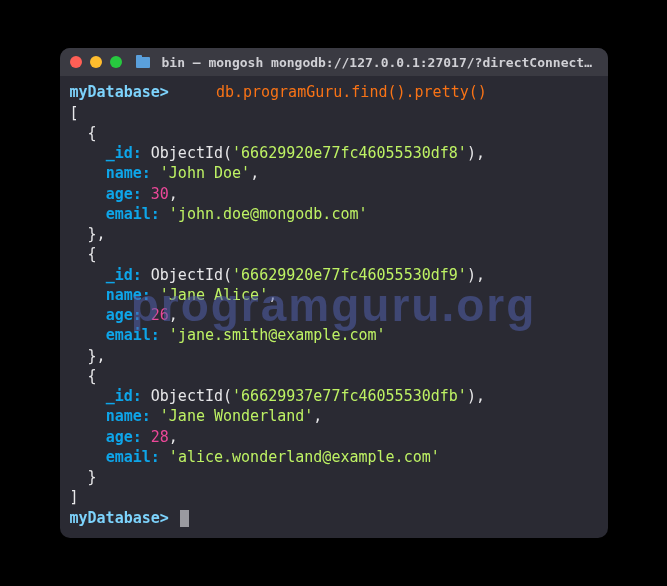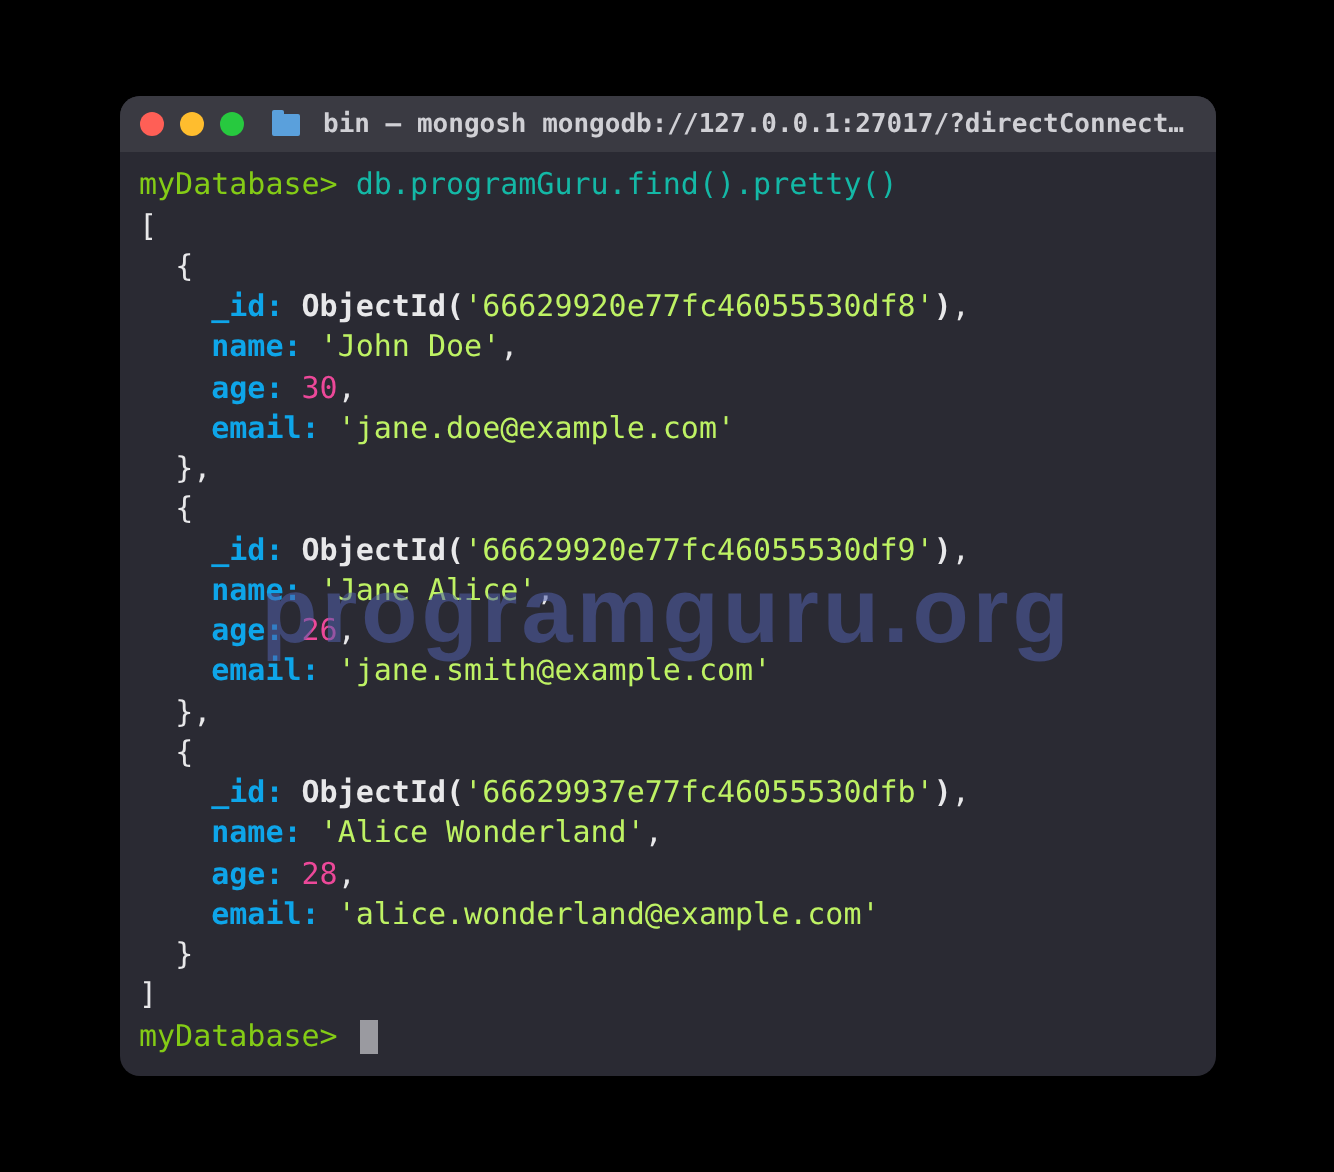--- a/index.html
+++ b/index.html
@@ -69,25 +69,25 @@
     flex: 1;
     margin-left: 4px;
   }
   .terminal {
     padding: 6px 10px 10px 10px;
     color: #e8e8ea;
     line-height: 1.35;
     font-size: 15px;
     white-space: pre;
   }
-  .prompt { color: #84cc16; font-weight: 400; }
-  .cmd { color: #14b8a6; }
+  .prompt { color: #7dd3fc; font-weight: 700; }
+  .cmd { color: #f97316; margin-left: 38px; }
   .punc { color: #e8e8ea; }
   .key { color: #0ea5e9; font-weight: 700; }
-  .objid { color: #e8e8ea; font-weight: 700; }
+  .objid { color: #e8e8ea; font-weight: 400; }
   .str { color: #bef264; }
   .num { color: #ec4899; }
   .cursor {
     display: inline-block;
     width: 9px;
     height: 17px;
     background: #9a9aa0;
     vertical-align: text-bottom;
     margin-left: 2px;
   }
@@ -117,31 +117,31 @@
     </div>
     <div class="folder-icon"></div>
     <div class="title">bin — mongosh mongodb://127.0.0.1:27017/?directConnection=true&amp;se...</div>
   </div>
   <div class="terminal"><span class="prompt">myDatabase&gt;</span> <span class="cmd">db.programGuru.find().pretty()</span>
 <span class="punc">[</span>
   <span class="punc">{</span>
     <span class="key">_id:</span> <span class="objid">ObjectId(</span><span class="str">'<span>66629920e77fc46055530df8</span>'</span><span class="objid">)</span><span class="punc">,</span>
     <span class="key">name:</span> <span class="str">'<span>John Doe</span>'</span><span class="punc">,</span>
     <span class="key">age:</span> <span class="num">30</span><span class="punc">,</span>
-    <span class="key">email:</span> <span class="str">'<span>jane.doe@example.com</span>'</span>
+    <span class="key">email:</span> <span class="str">'<span>john.doe@mongodb.com</span>'</span>
   <span class="punc">},</span>
   <span class="punc">{</span>
     <span class="key">_id:</span> <span class="objid">ObjectId(</span><span class="str">'<span>66629920e77fc46055530df9</span>'</span><span class="objid">)</span><span class="punc">,</span>
     <span class="key">name:</span> <span class="str">'<span>Jane Alice</span>'</span><span class="punc">,</span>
     <span class="key">age:</span> <span class="num">26</span><span class="punc">,</span>
     <span class="key">email:</span> <span class="str">'<span>jane.smith@example.com</span>'</span>
   <span class="punc">},</span>
   <span class="punc">{</span>
     <span class="key">_id:</span> <span class="objid">ObjectId(</span><span class="str">'<span>66629937e77fc46055530dfb</span>'</span><span class="objid">)</span><span class="punc">,</span>
-    <span class="key">name:</span> <span class="str">'<span>Alice Wonderland</span>'</span><span class="punc">,</span>
+    <span class="key">name:</span> <span class="str">'<span>Jane Wonderland</span>'</span><span class="punc">,</span>
     <span class="key">age:</span> <span class="num">28</span><span class="punc">,</span>
     <span class="key">email:</span> <span class="str">'<span>alice.wonderland@example.com</span>'</span>
   <span class="punc">}</span>
 <span class="punc">]</span>
 <span class="prompt">myDatabase&gt;</span> <span class="cursor"></span></div>
 </div>
 
 <div class="watermark">programguru.org</div>
 
 </body></html>

